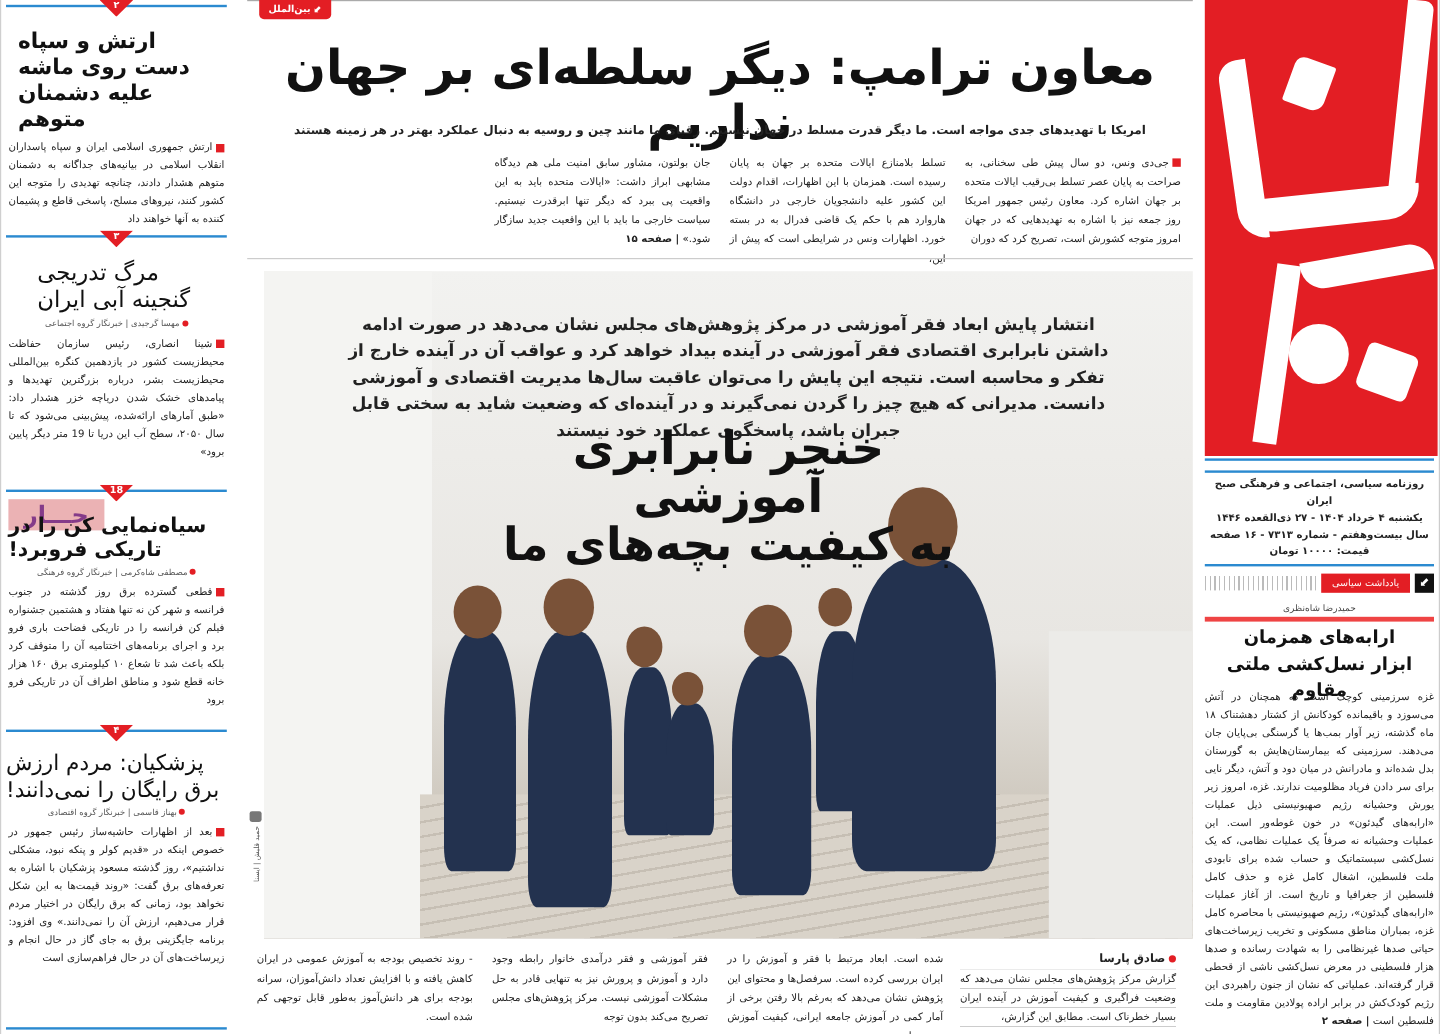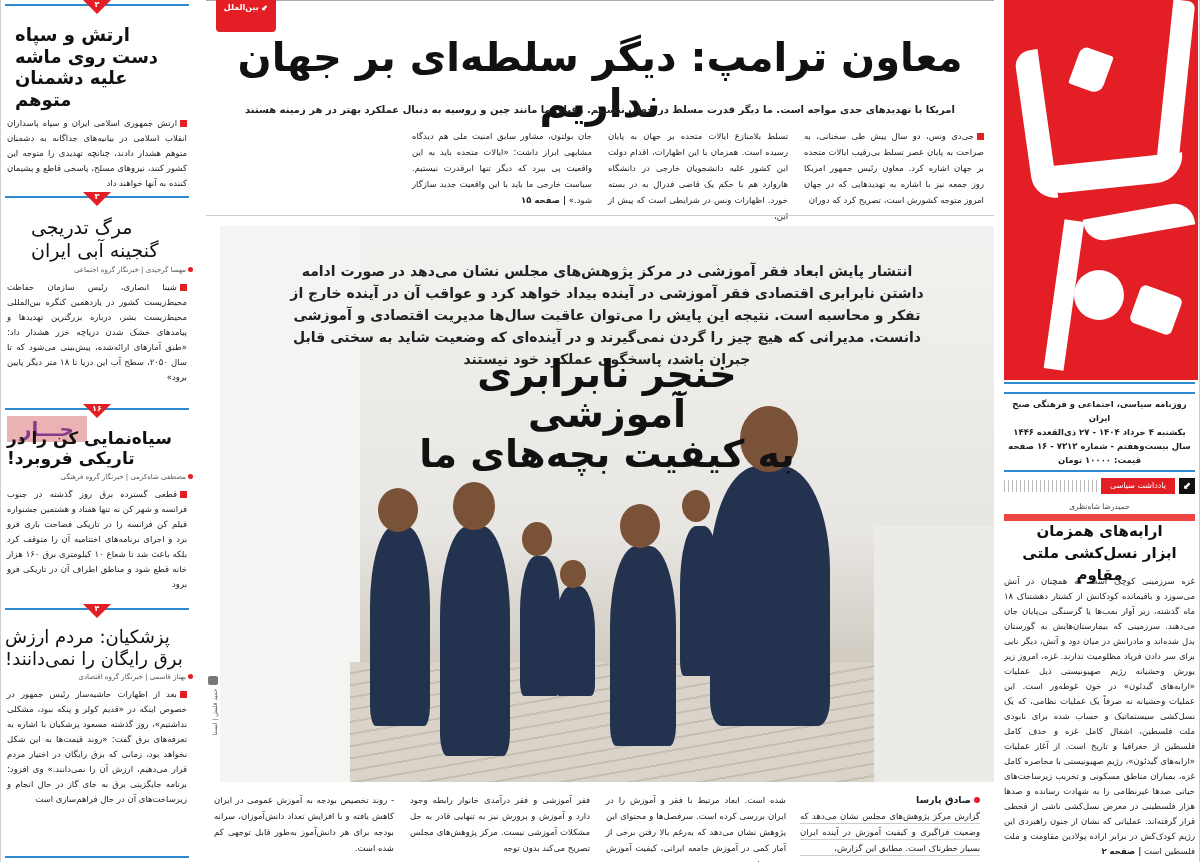--- a/index.html
+++ b/index.html
@@ -6,27 +6,27 @@
 html,body{width:1200px;height:862px;overflow:hidden;background:#fff}
 body{font-family:"DejaVu Sans",sans-serif;color:#1a1a1a;position:relative;direction:rtl}
 .abs{position:absolute}
 
 #leftcol{left:0;top:0;width:200px;height:862px;border-left:1px solid #cfcfcf;background:#fff}
 .lsec{position:absolute;left:0;width:192px}
 .sepline{position:absolute;left:4px;right:4px;height:2px;background:#2b8ad0}
 .badge{position:absolute;left:50%;transform:translateX(-50%);width:28px;height:14px;background:#e31e24;clip-path:polygon(0 0,100% 0,50% 100%);}
 .badge span{display:block;color:#fff;font-size:8px;text-align:center;line-height:9px;font-weight:bold}
 .lhead{font-weight:bold;text-align:left;color:#111;line-height:1.2}
-.byline{font-size:7px;color:#555;text-align:right;margin-top:4px}
+.byline{font-size:7px;color:#555;text-align:center;margin-top:4px}
 .byline .dot{display:inline-block;width:5px;height:5px;border-radius:50%;background:#e31e24;margin-left:2px}
 .lbody{font-size:8.5px;line-height:15px;color:#222;text-align:justify;padding:0 6px;margin-top:6px}
 .sq{display:inline-block;width:7px;height:7px;background:#e31e24;margin-left:3px;vertical-align:middle}
 
 #center{left:206px;top:0;width:788px;height:862px}
-#sectag{position:absolute;right:718px;top:0;width:60px;height:32px;background:#e31e24;border-radius:0 0 4px 4px;color:#fff;font-size:8px;text-align:center;line-height:16px;font-weight:bold}
+#sectag{position:absolute;right:718px;top:0;width:60px;height:16px;background:#e31e24;border-radius:0 0 4px 4px;color:#fff;font-size:8px;text-align:center;line-height:16px;font-weight:bold}
 #topline{position:absolute;left:0;right:0;top:0;height:1px;background:#aaa}
 #mainhead{position:absolute;left:0;right:0;top:34px;text-align:center;font-size:40px;font-weight:bold;letter-spacing:-1px;color:#111}
 #subhead{position:absolute;left:10px;right:10px;top:104px;text-align:center;font-size:10px;font-weight:bold;color:#222}
 .tcol{position:absolute;top:128px;width:180px;font-size:8.5px;line-height:16px;color:#222;text-align:justify}
 #hdiv{position:absolute;left:0;right:0;top:215px;height:1px;background:#ccc}
 #photo{position:absolute;left:14px;top:226px;width:774px;height:556px;background:linear-gradient(180deg,#f2f2f0 0%,#e8e6e2 55%,#cfc9bf 80%,#b9b2a6 100%);overflow:hidden}
 .wall{position:absolute;background:#fafafa}
 .stairs{position:absolute;left:130px;right:0;bottom:0;height:120px;background:repeating-linear-gradient(170deg,#d9d3c9 0 10px,#c6bfb4 10px 12px)}
 .kid{position:absolute;border-radius:40% 40% 10% 10%;background:#23324f}
 .kidhead{position:absolute;border-radius:50%;background:#7a5238}
@@ -37,21 +37,21 @@
 .author .dot{display:inline-block;width:6px;height:6px;border-radius:50%;background:#e31e24;margin-left:3px}
 
 #rightcol{left:1000px;top:0;width:200px;height:862px;border-right:1px solid #ccc}
 #logo{position:absolute;left:4px;top:0;width:194px;height:380px;background:#e31e24;overflow:hidden}
 #logo .stroke{position:absolute;background:#fff}
 #info{position:absolute;left:4px;right:4px;top:392px;text-align:center;font-size:8.5px;line-height:14px;font-weight:bold;color:#222;border-top:2px solid #2b8ad0;border-bottom:2px solid #2b8ad0;padding:3px 0}
 #notehead{position:absolute;left:4px;right:4px;top:478px;height:16px}
 #notehead .lbl{position:absolute;right:20px;top:0;width:74px;height:16px;background:#e31e24;color:#fff;font-size:8px;text-align:center;line-height:16px}
 #notehead .arr{position:absolute;right:0;top:0;width:16px;height:16px;background:#111;color:#fff;font-size:10px;text-align:center;line-height:16px}
 #notehead .hatch{position:absolute;left:0;right:98px;top:2px;height:12px;background:repeating-linear-gradient(90deg,#bbb 0 1px,#fff 1px 4px)}
-#noteauthor{position:absolute;left:4px;right:4px;top:502px;text-align:center;font-size:7.5px;color:#444;border-bottom:7px solid #ef4444;padding-bottom:3px}
+#noteauthor{position:absolute;left:4px;right:4px;top:502px;text-align:center;font-size:7.5px;color:#444;border-bottom:4px solid #ef4444;padding-bottom:3px}
 #notetitle{position:absolute;left:4px;right:4px;top:520px;text-align:center;font-size:15px;line-height:22px;font-weight:bold;color:#111}
 #notebody{position:absolute;left:4px;right:4px;top:574px;font-size:8.5px;line-height:15px;text-align:justify;color:#222}
 #notebody b{font-weight:bold}
 </style>
 </head>
 <body>
 
 <div id="leftcol" class="abs">
 
   <div class="lsec" style="top:0;height:190px">
@@ -63,27 +63,27 @@
     <div class="lbody"><span class="sq"></span><span>ارتش جمهوری اسلامی ایران و سپاه پاسداران انقلاب اسلامی در بیانیه‌های جداگانه به دشمنان متوهم هشدار دادند، چنانچه تهدیدی را متوجه این کشور کنند، نیروهای مسلح، پاسخی قاطع و پشیمان کننده به آنها خواهند داد</span></div>
   </div>
 
   <div class="lsec" style="top:192px;height:205px">
     <div class="sepline" style="top:4px"></div>
     <div class="badge" style="top:0">
         <span>۳</span>
       </div>
     <div class="lhead" style="margin-top:24px;font-size:19px;font-weight:normal;padding:0 30px">مرگ تدریجی گنجینه آبی ایران</div>
     <div class="byline"><span class="dot"></span><span>مهسا گرجیدی | خبرنگار گروه اجتماعی</span></div>
-    <div class="lbody"><span class="sq"></span><span>شینا انصاری، رئیس سازمان حفاظت محیط‌زیست کشور در یازدهمین کنگره بین‌المللی محیط‌زیست بشر، درباره بزرگترین تهدیدها و پیامدهای خشک شدن دریاچه خزر هشدار داد: «طبق آمارهای ارائه‌شده، پیش‌بینی می‌شود که تا سال ۲۰۵۰، سطح آب این دریا تا ۱۸ متر دیگر پایین برود»</span></div>
+    <div class="lbody"><span class="sq"></span><span>شینا انصاری، رئیس سازمان حفاظت محیط‌زیست کشور در یازدهمین کنگره بین‌المللی محیط‌زیست بشر، درباره بزرگترین تهدیدها و پیامدهای خشک شدن دریاچه خزر هشدار داد: «طبق آمارهای ارائه‌شده، پیش‌بینی می‌شود که تا سال ۲۰۵۰، سطح آب این دریا تا 19 متر دیگر پایین برود»</span></div>
   </div>
 
   <div class="lsec" style="top:404px;height:200px">
     <div class="sepline" style="top:4px"></div>
     <div class="badge" style="top:0">
-        <span>۱۶</span>
+        <span>18</span>
       </div>
     <div class="abs" style="left:6px;top:12px;width:80px;height:26px;background:#e8a5a7;color:#701a75;font-size:20px;font-weight:bold;text-align:center;line-height:26px;opacity:.85">حـــار</div>
     <div class="lhead" style="margin-top:24px;font-size:17px;padding:0 6px;position:relative">سیاه‌نمایی کن را در تاریکی فروبرد!</div>
     <div class="byline"><span class="dot"></span><span>مصطفی شاه‌کرمی | خبرنگار گروه فرهنگی</span></div>
     <div class="lbody"><span class="sq"></span><span>قطعی گسترده برق روز گذشته در جنوب فرانسه و شهر کن نه تنها هفتاد و هشتمین جشنواره فیلم کن فرانسه را در تاریکی فضاحت باری فرو برد و اجرای برنامه‌های اختتامیه آن را متوقف کرد بلکه باعث شد تا شعاع ۱۰ کیلومتری برق ۱۶۰ هزار خانه قطع شود و مناطق اطراف آن در تاریکی فرو برود</span></div>
   </div>
 
   <div class="lsec" style="top:604px;height:258px">
     <div class="sepline" style="top:4px"></div>
     <div class="badge" style="top:0">

